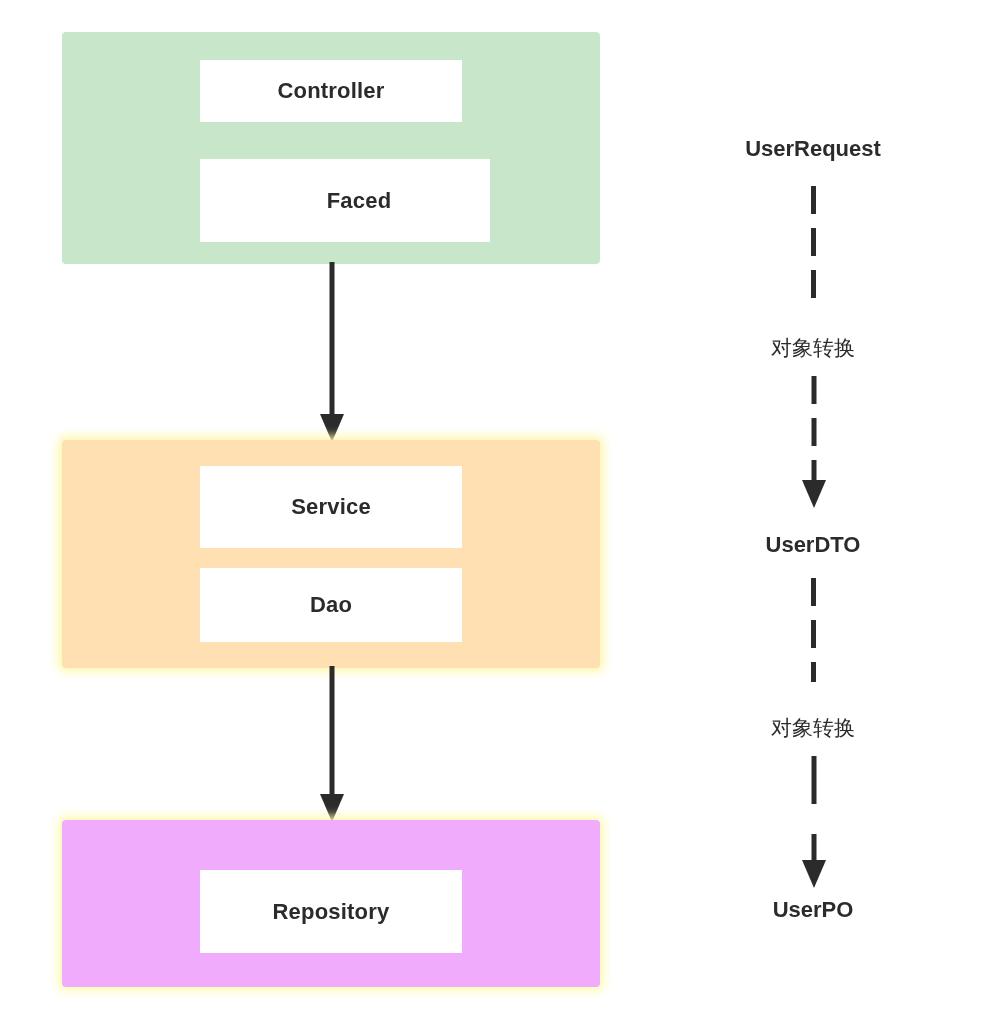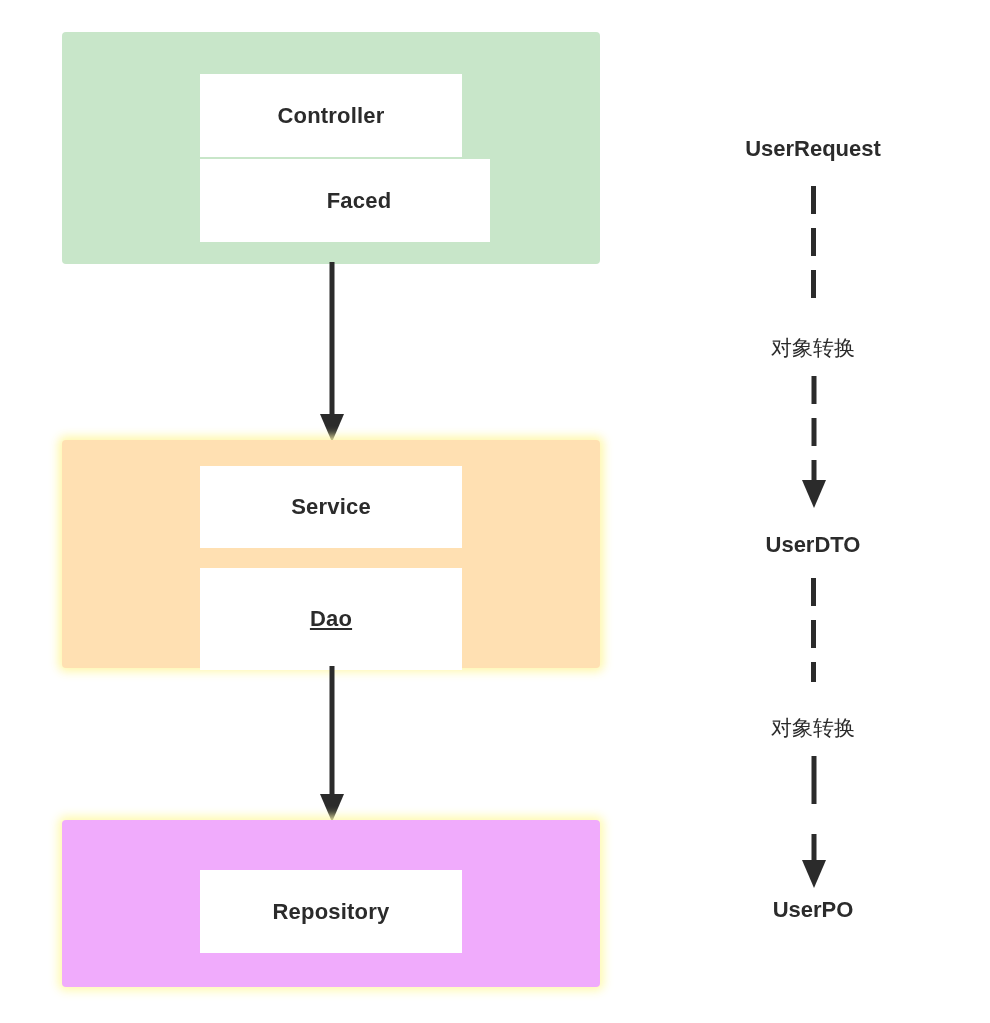--- a/index.html
+++ b/index.html
@@ -59,26 +59,26 @@
     display: flex;
     align-items: center;
     justify-content: center;
     color: #2b2b2b;
     font-weight: bold;
     font-size: 22px;
     letter-spacing: 0.2px;
   }
 
   
-  .green .node-box.n1 { top: 42px;  height: 83px; }
+  .green .node-box.n1 { top: 28px;  height: 62px; }
   .green .node-box.n2 { top: 127px; height: 83px; padding-left: 28px; }
 
   
   .orange .node-box.n1 { top: 26px;  height: 82px; }
-  .orange .node-box.n2 { top: 128px; height: 102px; text-decoration: underline; }
+  .orange .node-box.n2 { top: 128px; height: 74px; }
 
   
   .pink .node-box.n1 { top: 50px; height: 83px; }
 
   
   .flow-arrow {
     position: absolute;
     left: 318px;
     width: 28px;
   }

